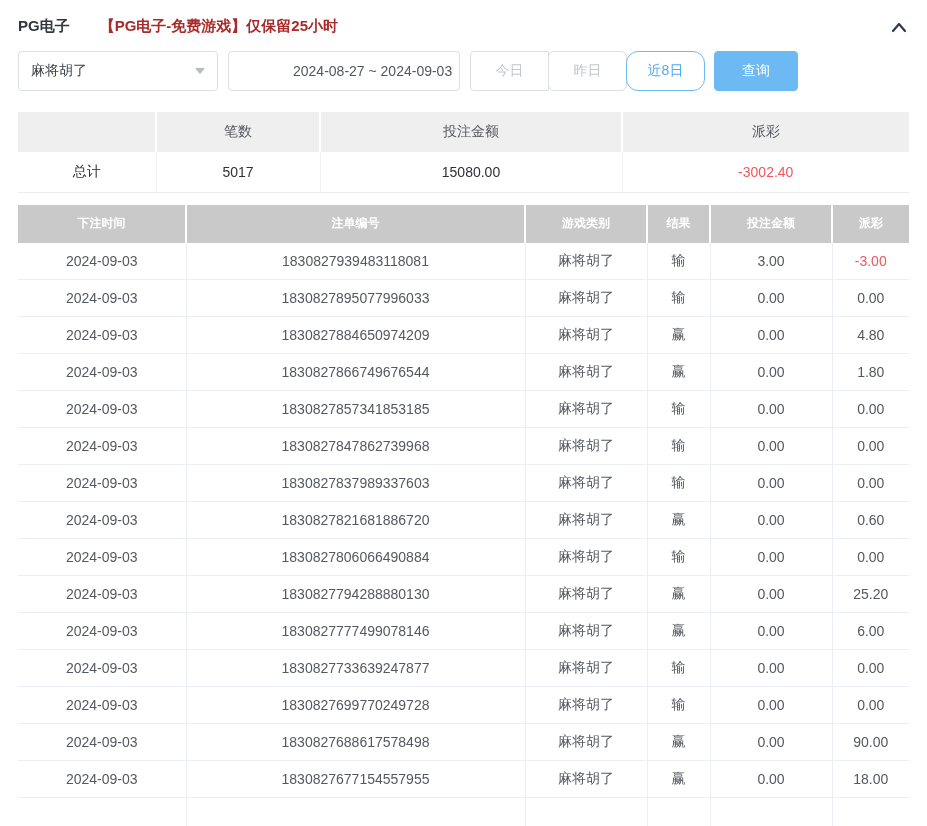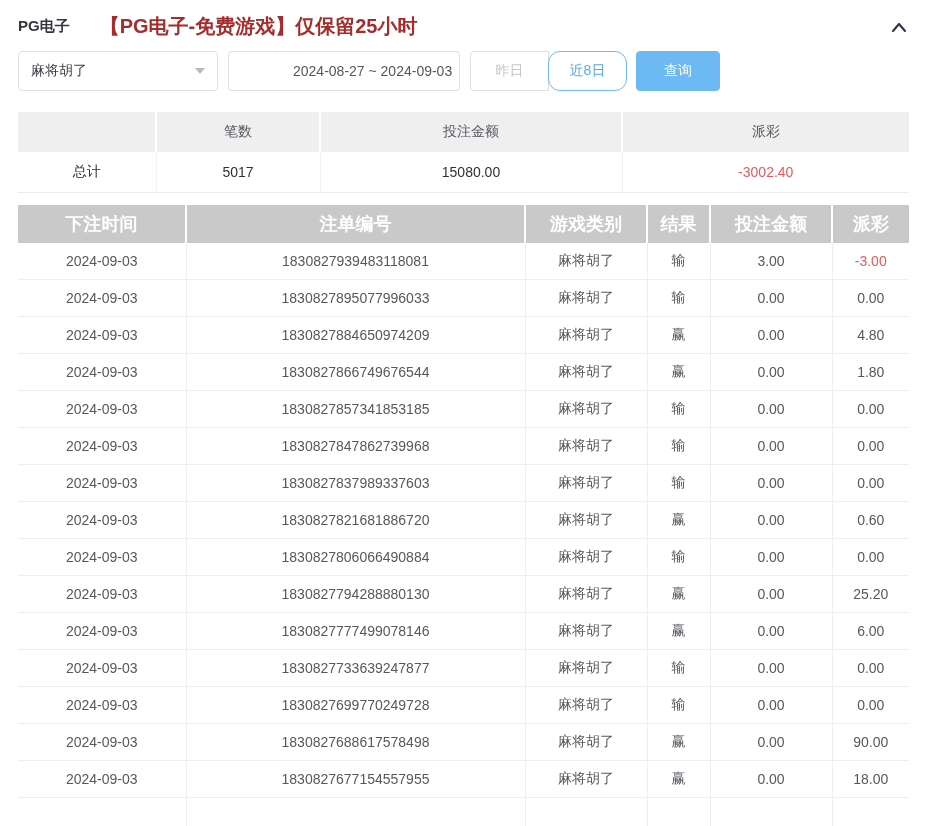--- a/index.html
+++ b/index.html
@@ -3,21 +3,21 @@
 <meta charset="utf-8">
 <style>
   * { margin:0; padding:0; box-sizing:border-box; }
   html,body { width:927px; height:826px; overflow:hidden; background:#fff;
     font-family:"Liberation Sans","DejaVu Sans",sans-serif; }
   .wrap { padding:0 18px; }
 
   
   .topbar { display:flex; align-items:center; padding-top:13px; height:40px; }
   .app-title { font-size:15px; font-weight:bold; color:#32373d; }
-  .notice { font-size:20px; font-weight:bold; color:#a82b2b; margin-left:30px; }
+  .notice { font-size:15px; font-weight:bold; color:#a82b2b; margin-left:30px; }
   .collapse-btn { margin-left:auto; cursor:pointer; display:flex; align-items:center; }
 
   
   .controls { display:flex; align-items:center; margin-top:11px; height:40px; }
   .select-box { width:200px; height:40px; border:1px solid #dcdfe6; border-radius:4px;
     display:flex; align-items:center; padding:0 12px; cursor:pointer; background:#fff; }
   .select-box .sel-text { font-size:14px; color:#3a3f45; flex:1; }
   .caret-down { width:0; height:0; border-left:5px solid transparent; border-right:5px solid transparent;
     border-top:6px solid #b6bac1; }
   .date-box { width:232px; height:40px; border:1px solid #dcdfe6; border-radius:4px;
@@ -37,21 +37,21 @@
   .summary th { height:40px; background:#efefef; font-size:14px; font-weight:400; color:#55585e;
     border-left:2px solid #fff; }
   .summary th:first-child { border-left:none; }
   .summary td { height:40px; background:#fff; font-size:14px; color:#303136; text-align:center;
     border-bottom:1px solid #ececec; border-left:1px solid #f2f2f2; }
   .summary td:first-child { border-left:none; }
   .neg { color:#f0565c !important; }
 
   
   .records { margin-top:12px; width:891px; border-collapse:collapse; table-layout:fixed; }
-  .records thead th { height:38px; background:#c9c9c9; color:#fff; font-size:18px; font-weight:bold;
+  .records thead th { height:38px; background:#c9c9c9; color:#fff; font-size:12px; font-weight:bold;
     text-align:center; border-left:2px solid #fff; }
   .records thead th:first-child { border-left:none; }
   .records tbody td { height:37px; background:#fff; font-size:14px; color:#55585e; text-align:center;
     border-bottom:1px solid #ebeef5; border-left:1px solid #ebeef5; white-space:nowrap; }
   .records tbody td:first-child { border-left:none; }
 
   .icon-svg { display:block; }
 </style>
 </head>
 <body>
@@ -78,20 +78,21 @@
       <svg class="icon-svg" width="16" height="16" viewBox="0 0 16 16">
         <rect x="1.5" y="3" width="13" height="11.5" rx="1" fill="none" stroke="#c0c4cc" stroke-width="1.4"></rect>
         <line x1="1.5" y1="6.5" x2="14.5" y2="6.5" stroke="#c0c4cc" stroke-width="1.4"></line>
         <line x1="5" y1="1.2" x2="5" y2="4" stroke="#c0c4cc" stroke-width="1.4"></line>
         <line x1="11" y1="1.2" x2="11" y2="4" stroke="#c0c4cc" stroke-width="1.4"></line>
       </svg>
       <span class="date-text">2024-08-27 ~ 2024-09-03</span>
     </div>
 
     <div class="btn-group">
+      <button class="btn-plain">今日</button>
       <button class="btn-plain">昨日</button>
       <button class="btn-plain active">近8日</button>
     </div>
 
     <button class="btn-primary">查询</button>
   </div>
 
   <table class="summary">
     <colgroup>
         <col style="width:138px">

